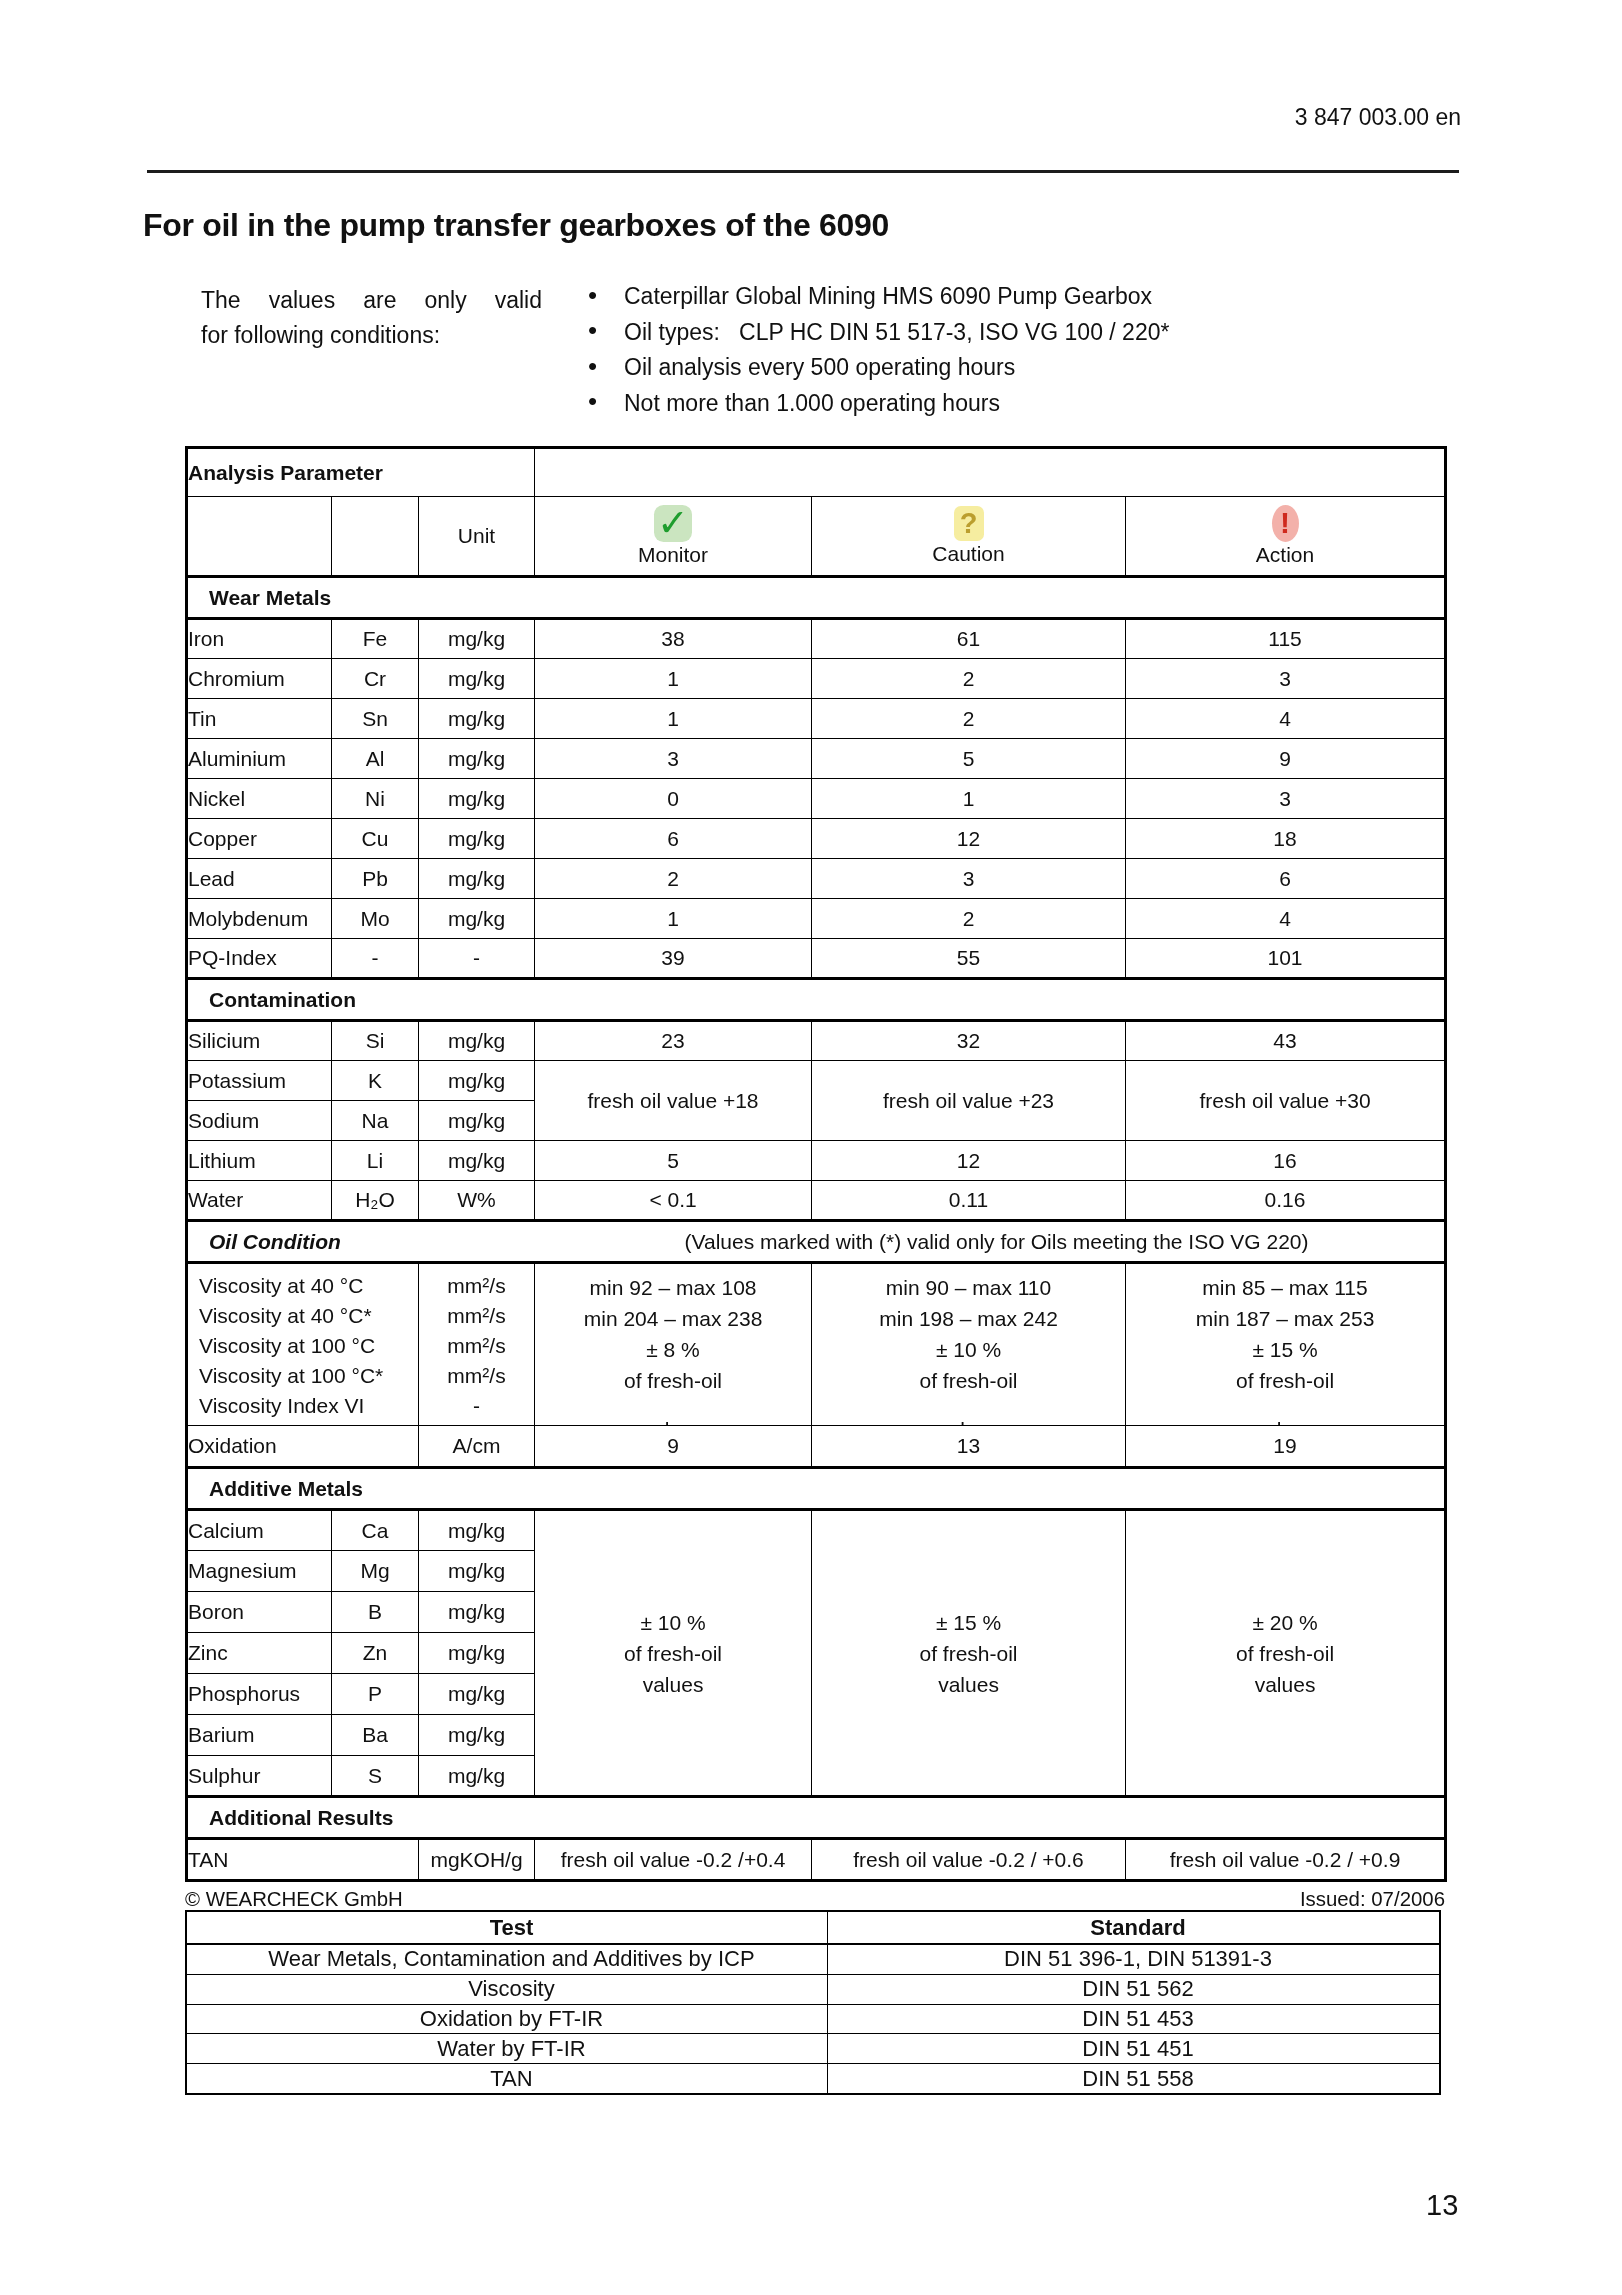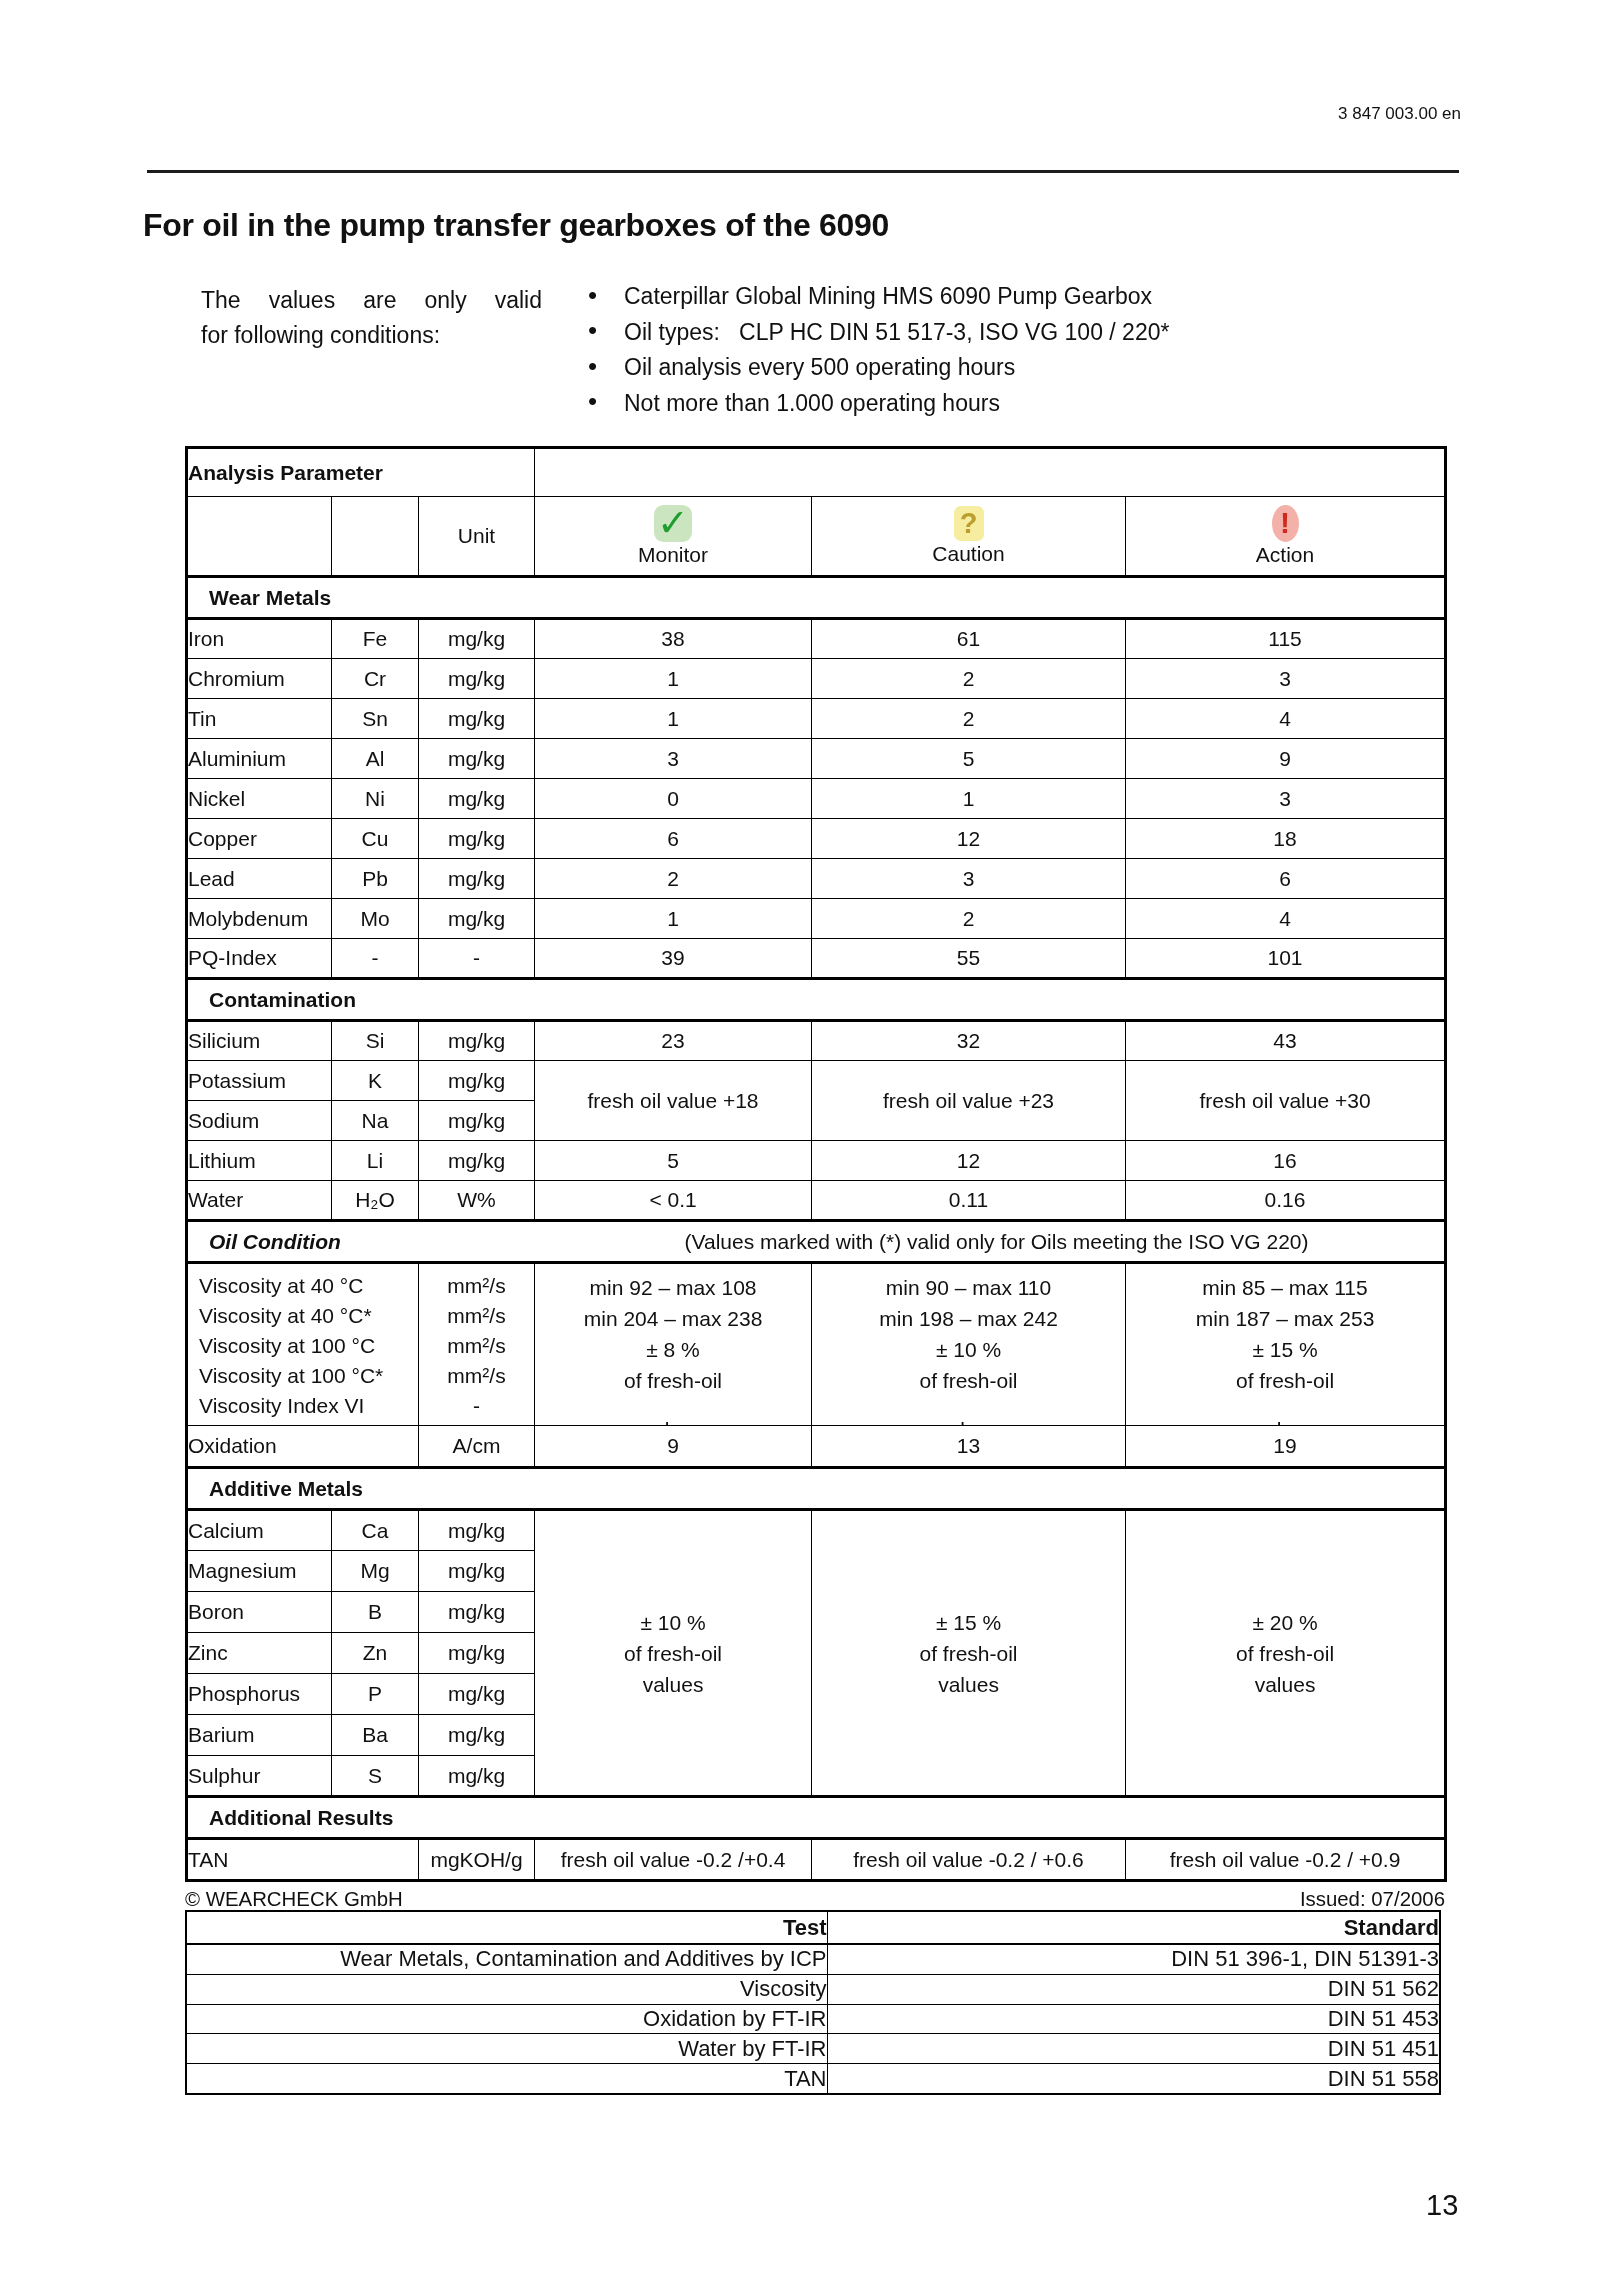--- a/index.html
+++ b/index.html
@@ -5,21 +5,21 @@
   html,body{margin:0;padding:0;background:#ffffff;}
   .page{
     position:relative;
     width:1623px;height:2295px;
     background:#ffffff;
     font-family:"Liberation Sans","DejaVu Sans",sans-serif;
     color:#111;
     overflow:hidden;
   }
   
-  .doc-number{position:absolute;top:104px;right:162px;font-size:17px;}
+  .doc-number{position:absolute;top:104px;right:162px;font-size:23px;}
   .top-rule{position:absolute;top:170px;left:147px;width:1312px;height:2.7px;background:#1c1c1c;}
   .page-title{position:absolute;top:207px;left:143px;font-size:32px;font-weight:bold;letter-spacing:-0.3px;}
 
   
   .intro{position:absolute;top:283px;left:196px;width:1104px;display:flex;justify-content:flex-end;}
   .conditions{width:341px;font-size:23px;line-height:35px;}
   .cond-l1{display:block;text-align:justify;text-align-last:justify;}
   .cond-l2{display:block;}
   .bullets{margin:0;padding:0;list-style:none;margin-left:42px;width:716px;font-size:23px;}
   .bullets li{position:relative;padding-left:40px;line-height:26px;margin-bottom:9.5px;}
@@ -62,21 +62,21 @@
 
   
   .footer-row{position:absolute;top:1888px;left:185px;width:1260px;display:flex;justify-content:space-between;font-size:20.4px;}
 
   
   table.standards{
     position:absolute;top:1910px;left:185px;
     width:1254px;border-collapse:collapse;table-layout:fixed;
     border:2.7px solid #000;font-size:22px;color:#111;
   }
-  table.standards td{border:1.4px solid #000;vertical-align:middle;padding:1.4px 0 1.4px 9.5px;text-align:right;}
+  table.standards td{border:1.4px solid #000;vertical-align:middle;padding:1.4px 0 1.4px 9.5px;text-align:center;}
   table.standards tr.hd td{font-weight:bold;border-bottom:2.7px solid #000;}
 
   .page-number{position:absolute;top:2189px;left:1426px;font-size:29px;}
 </style>
 </head>
 <body>
 
 <div class="page">
 
   <div class="doc-number">3 847 003.00 en</div>

